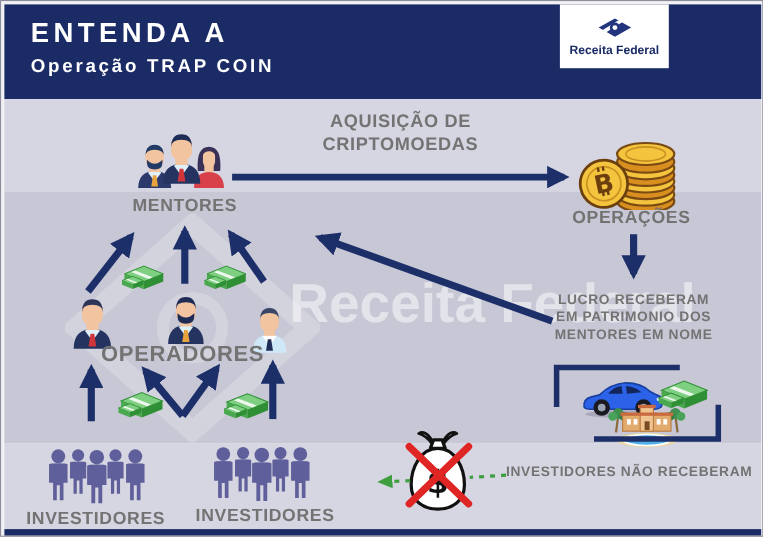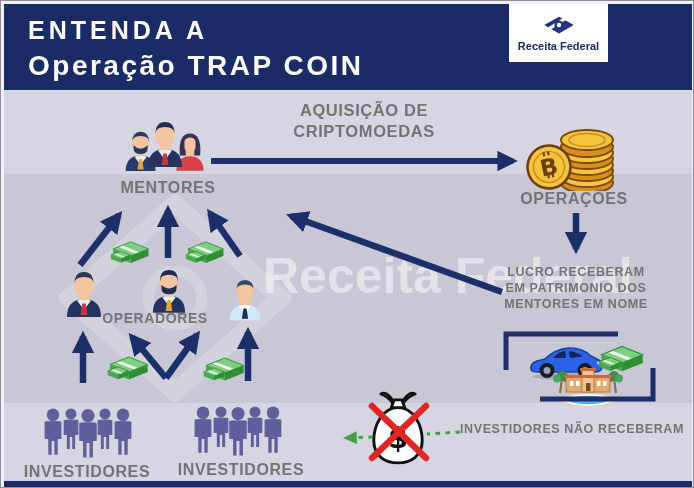--- a/index.html
+++ b/index.html
@@ -3,21 +3,21 @@
 <meta charset="utf-8">
 <style>
   html,body{margin:0;padding:0;}
   body{font-family:"Liberation Sans","DejaVu Sans",sans-serif;}
   #page{position:relative;width:694px;height:488px;background:#f2f2f6;border:1px solid #8d8d9c;box-sizing:border-box;overflow:hidden;padding-left:13px;}
   .abs{position:absolute;}
   .band{position:absolute;left:3px;width:688px;}
   .navy{background:#1b2b66;}
   .lbl{position:absolute;font-weight:800;color:#737373;text-align:center;letter-spacing:.6px;line-height:1.25;}
   .title1{font-size:25px;font-weight:800;color:#ffffff;letter-spacing:4px;}
-  .title2{font-size:28px;font-weight:800;color:#ffffff;letter-spacing:2.5px;text-align:center;}
+  .title2{font-size:17px;font-weight:800;color:#ffffff;letter-spacing:2.5px;text-align:center;}
   .logo-box{position:absolute;left:508px;top:3px;width:99px;height:58px;background:#ffffff;display:flex;flex-direction:column;align-items:center;justify-content:center;gap:2px;}
   .logo-text{font-size:11px;font-weight:800;color:#1b2b66;letter-spacing:0;}
   .watermark-text{position:absolute;left:262px;top:246px;font-size:50px;font-weight:800;color:rgba(255,255,255,0.5);white-space:nowrap;z-index:1;}
   .wm-logo{z-index:1;}
   .icon{z-index:2;}
   #arrows{position:absolute;left:0;top:0;z-index:3;pointer-events:none;}
   .lbl{z-index:4;}
   
   .bm-suit{fill:var(--suit,#24335f);}
   .bm-shirt{fill:var(--shirt,#dff0fa);}
@@ -239,20 +239,20 @@
     <div>AQUISIÇÃO DE</div>
     <div>CRIPTOMOEDAS</div>
   </div>
   <div class="lbl" style="left:97px;top:177px;width:140px;font-size:16px;">MENTORES</div>
   <div class="lbl" style="left:503px;top:188px;width:140px;font-size:16px;">OPERAÇÕES</div>
   <div class="lbl" style="left:475px;top:263px;width:200px;font-size:12.5px;line-height:16.2px;">
     <div>LUCRO RECEBERAM</div>
     <div>EM PATRIMONIO DOS</div>
     <div>MENTORES EM NOME</div>
   </div>
-  <div class="lbl" style="left:64px;top:309px;width:180px;font-size:14px;">OPERADORES</div>
+  <div class="lbl" style="left:75px;top:309px;width:180px;font-size:20px;">OPERADORES</div>
   <div class="lbl" style="left:6px;top:461px;width:160px;font-size:16px;">INVESTIDORES</div>
   <div class="lbl" style="left:160px;top:459px;width:160px;font-size:16px;">INVESTIDORES</div>
   <div class="lbl" style="left:459px;top:420px;width:224px;font-size:12.5px;line-height:16px;">
     <div>INVESTIDORES NÃO RECEBERAM</div>
   </div>
 
 </div>
 
 </body></html>

